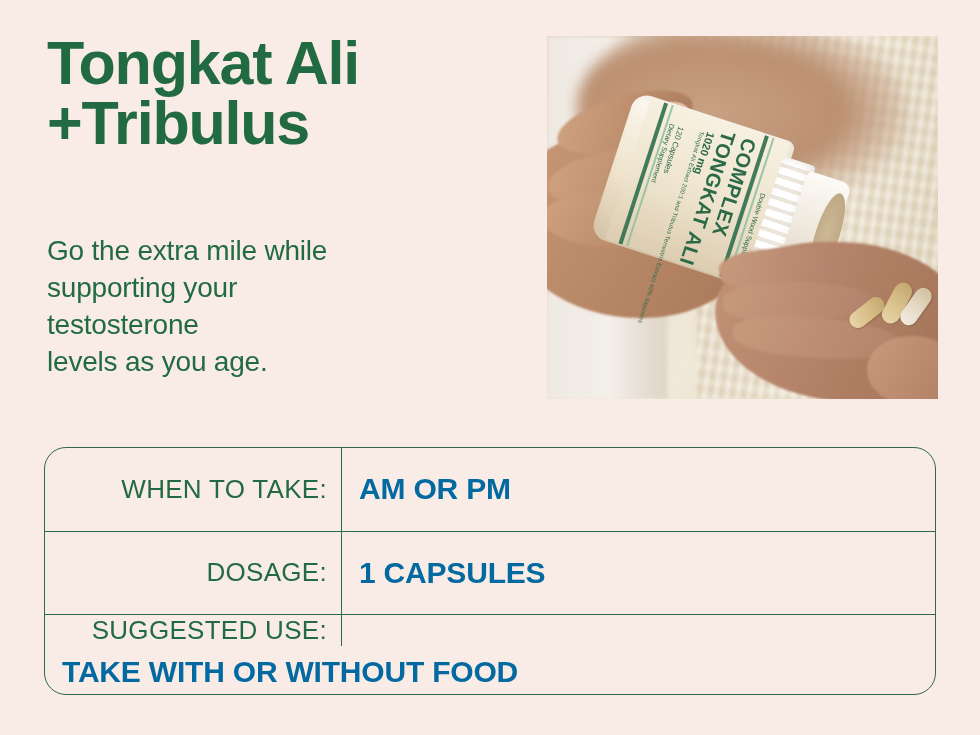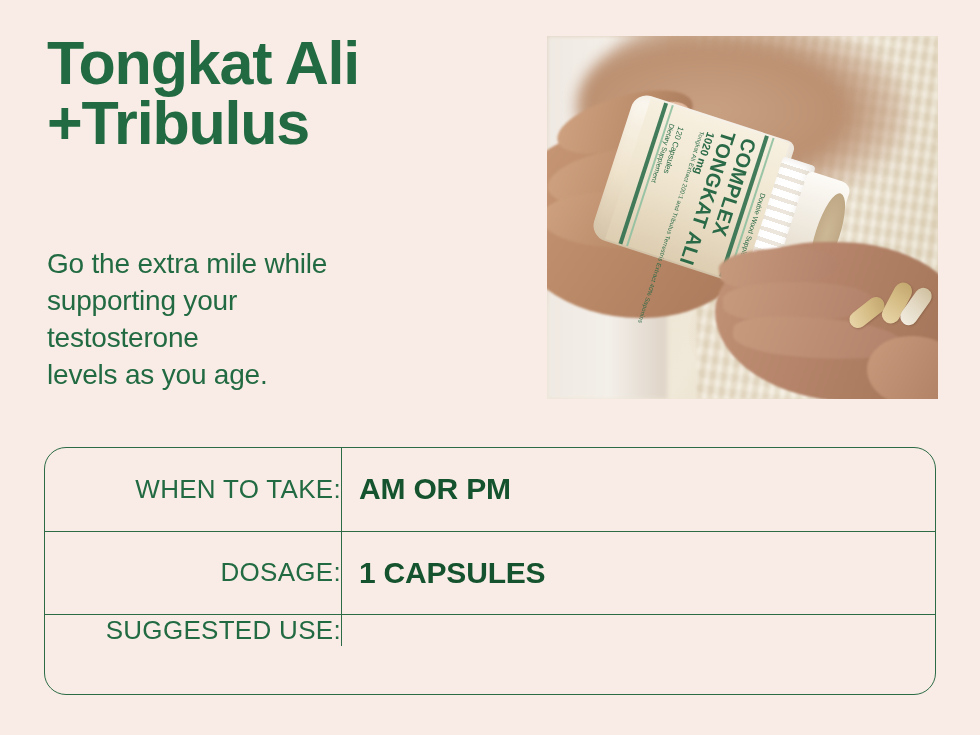--- a/index.html
+++ b/index.html
@@ -35,21 +35,21 @@
     font-size: 61px;
     line-height: 0.98;
     font-weight: 700;
     letter-spacing: -1.2px;
     white-space: pre-line;
   }
   .subtitle {
     margin: 0;
     position: absolute;
     left: 47px;
-    top: 246px;
+    top: 233px;
     width: 400px;
     color: #226b42;
     font-size: 28px;
     line-height: 1.32;
     font-weight: 400;
     letter-spacing: -0.2px;
     white-space: pre-line;
   }
 
   
@@ -287,33 +287,34 @@
     height: 82.6px;
     border-bottom: 1.6px solid #2c6b45;
   }
   .row:last-child { border-bottom: none; flex-direction: column; }
   .cell-label {
     width: 297px;
     box-sizing: border-box;
     display: flex;
     align-items: center;
     justify-content: flex-end;
+    padding-right: 14px;
     border-right: 1.6px solid #2c6b45;
     color: #226b42;
     font-size: 26px;
     font-weight: 400;
     letter-spacing: 0.3px;
   }
   .cell-value {
     flex: 1;
     box-sizing: border-box;
     display: flex;
     align-items: center;
     padding-left: 17px;
-    color: #14532d;
+    color: #0369a1;
     font-size: 30px;
     font-weight: 700;
     letter-spacing: -0.2px;
   }
 </style>
 </head>
 <body>
 
 <div class="page">
 
@@ -375,16 +376,17 @@
     <div class="row">
       <div class="cell-label">WHEN TO TAKE:</div>
       <div class="cell-value">AM OR PM</div>
     </div>
     <div class="row">
       <div class="cell-label">DOSAGE:</div>
       <div class="cell-value">1 CAPSULES</div>
     </div>
     <div class="row">
       <div class="cell-label">SUGGESTED USE:</div>
+      <div class="cell-value">TAKE WITH OR WITHOUT FOOD</div>
     </div>
   </div>
 
 </div>
 
 </body></html>

